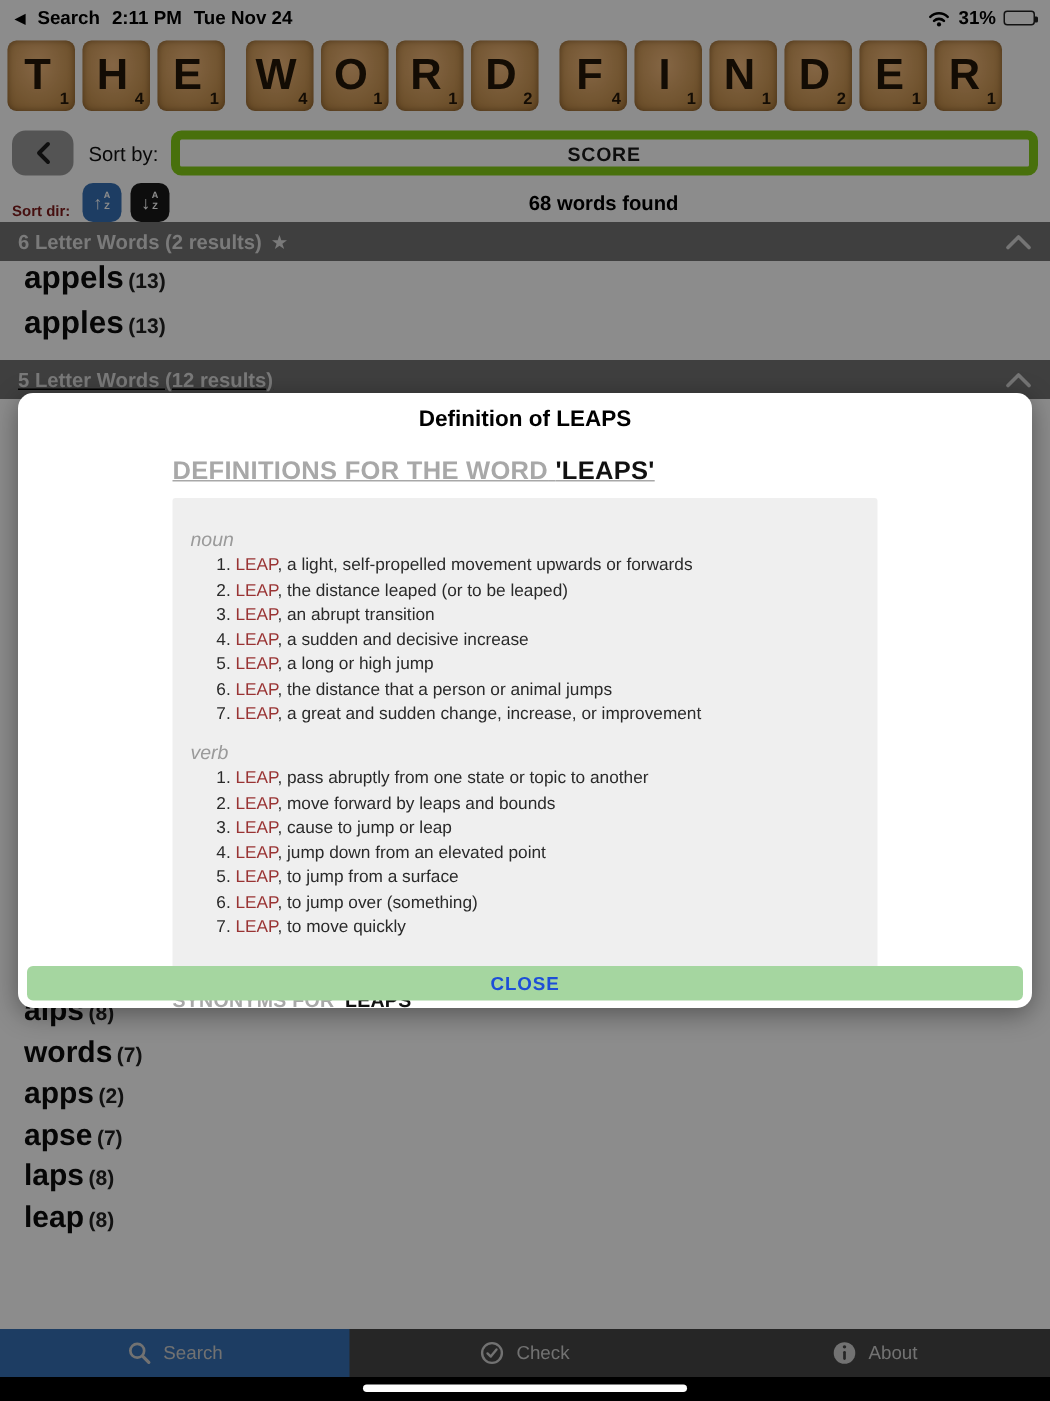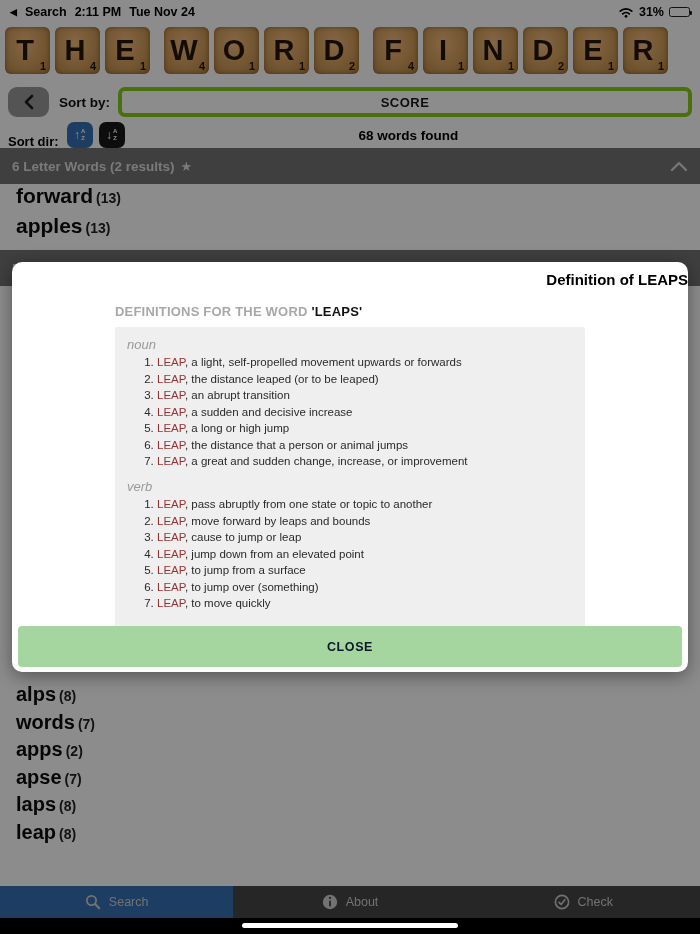--- a/index.html
+++ b/index.html
@@ -21,35 +21,35 @@
   .tile-word:last-child{margin-right:0;}
   .tile{position:relative;width:45px;height:47px;border-radius:6px;
         background:radial-gradient(ellipse at 45% 35%, #f2ba7e 0%, #cf9a58 60%, #b5813f 100%);
         display:flex;align-items:center;justify-content:center;box-shadow:inset 0 0 4px rgba(70,40,10,.5);}
   .tile .tl{font-size:29px;font-weight:bold;color:#241708;margin-left:-5px;}
   .tile .tp{position:absolute;bottom:2px;right:4px;font-size:11px;font-weight:bold;color:#241708;}
 
   
   .controls-row{display:flex;align-items:center;padding:0 8px;margin-top:13px;height:30px;}
   .back-btn{width:41px;height:30px;border-radius:9px;background:#9a9a9a;border:none;display:flex;align-items:center;justify-content:center;cursor:pointer;}
-  .sortby-label{margin-left:10px;font-size:13.5px;font-weight:bold;color:#111;}
+  .sortby-label{margin-left:10px;font-size:13.5px;font-weight:normal;color:#111;}
   .length-btn{margin-left:12px;width:292px;height:30px;border:none;border-radius:7px;background:#3570b4;color:#cfe0f5;font-size:13px;font-weight:bold;letter-spacing:.5px;cursor:pointer;}
-  .score-btn{margin-left:8px;flex:1;height:30px;border:4px solid #84cc16;border-radius:7px;background:#fff;color:#1b1b1b;font-size:13px;font-weight:bold;letter-spacing:.5px;cursor:pointer;}
+  .score-btn{margin-left:8px;flex:1;height:30px;border:6px solid #84cc16;border-radius:7px;background:#fff;color:#1b1b1b;font-size:13px;font-weight:bold;letter-spacing:.5px;cursor:pointer;}
 
   .sortdir-row{display:flex;align-items:center;padding:0 8px;margin-top:5px;height:26px;}
-  .sortdir-label{font-size:13px;font-weight:bold;color:#000000;margin-top:12px;}
+  .sortdir-label{font-size:10px;font-weight:bold;color:#7f1d1d;margin-top:12px;}
   .dir-btn{width:26px;height:26px;border:none;border-radius:7px;color:#fff;display:flex;align-items:center;justify-content:center;gap:1px;cursor:pointer;padding:0;}
   .dir-btn.asc{margin-left:8px;background:#3570b4;}
   .dir-btn.desc{margin-left:6px;background:#181818;}
   .dir-arrow{font-size:12px;font-weight:bold;line-height:1;}
   .dir-az{display:flex;flex-direction:column;font-size:6px;font-weight:bold;line-height:1.1;}
   .words-found{flex:1;text-align:center;font-size:13.5px;font-weight:bold;color:#000;}
 
   
-  .section-header{height:36px;background:#737373;display:flex;align-items:center;padding:0 12px;cursor:pointer;}
+  .section-header{height:26px;background:#737373;display:flex;align-items:center;padding:0 12px;cursor:pointer;}
   .section-header .title{font-size:13.5px;font-weight:bold;color:#dedede;}
   .section-header .star{margin-left:6px;font-size:13px;color:#dedede;}
   .section-header .chev{margin-left:auto;display:flex;}
   .sec5{margin-top:6px;text-decoration:underline;}
   .word-row{display:flex;align-items:baseline;padding-left:16px;height:30px;cursor:pointer;}
   .word-row .w{font-size:21px;font-weight:bold;color:#0c0c0c;}
   .word-row .ws{font-size:14px;font-weight:bold;color:#222;margin-left:3px;}
   .words-5 .word-row{height:27.5px;}
   .words-5 .word-row .w{font-size:20px;}
   .covered-spacer{height:397px;}
@@ -57,32 +57,32 @@
   
   .bottom-nav{position:absolute;left:0;top:886px;width:700px;height:32px;background:#454545;display:flex;}
   .nav-tab{flex:1;display:flex;align-items:center;justify-content:center;gap:8px;color:#cfcfcf;font-size:12.5px;cursor:pointer;}
   .nav-tab.active{background:#3570b4;}
   .bottom-black{position:absolute;left:0;top:918px;width:700px;height:16px;background:#000;}
   .home-indicator{position:absolute;left:242px;top:923px;width:216px;height:5px;border-radius:2.5px;background:#fff;z-index:9;}
 
   
   .overlay{position:absolute;inset:0;background:rgba(0,0,0,0.45);z-index:5;}
   .modal{position:absolute;left:12px;top:262px;width:676px;height:410px;background:#fff;border-radius:10px;z-index:6;overflow:hidden;box-shadow:0 4px 18px rgba(0,0,0,.4);}
-  .modal-title{margin-top:9px;text-align:right;font-size:15px;font-weight:bold;color:#000;}
+  .modal-title{margin-top:9px;text-align:center;font-size:15px;font-weight:bold;color:#000;}
   .modal-col{width:470px;margin:16px auto 0 auto;}
-  .def-heading{font-size:13px;font-weight:bold;color:#a8a8a8;letter-spacing:.2px;}
+  .def-heading{font-size:17px;font-weight:bold;color:#a8a8a8;letter-spacing:.2px;text-decoration:underline;}
   .def-heading .hw{color:#111;}
-  .def-box{margin-top:8px;background:#efefef;border-radius:2px;padding:10px 12px 10px 12px;}
+  .def-box{margin-top:8px;background:#efefef;border-radius:2px;padding:20px 12px 10px 12px;}
   .def-box .pos{font-style:italic;font-size:13px;color:#9a9a9a;}
   .def-box ol{margin:4px 0 10px 0;padding-left:30px;}
   .def-box li{font-size:11.5px;color:#2a2a2a;line-height:1.18;margin-bottom:3px;}
   .def-box .leap{color:#993333;}
   .syn-heading{margin-top:13px;font-size:13px;font-weight:bold;color:#a8a8a8;letter-spacing:.2px;}
   .syn-heading .hw{color:#111;}
-  .close-btn{position:absolute;left:6px;right:6px;bottom:5px;height:41px;border:none;border-radius:4px;background:#a5d6a0;color:#0f172a;font-size:12.5px;font-weight:bold;letter-spacing:.6px;cursor:pointer;}
+  .close-btn{position:absolute;left:6px;right:6px;bottom:5px;height:23px;border:none;border-radius:4px;background:#a5d6a0;color:#1d4ed8;font-size:12.5px;font-weight:bold;letter-spacing:.6px;cursor:pointer;}
 </style>
 </head>
 <body>
 
 <div class="screen">
 
   <div class="status-bar">
     <div class="sb-left">
       <span class="sb-back-tri">◀</span>
       <span>Search</span>
@@ -196,21 +196,21 @@
     <span class="title">6 Letter Words (2 results)</span>
     <span class="star">★</span>
     <span class="chev">
       <svg width="18" height="11" viewBox="0 0 18 11">
           <polyline points="2,9 9,2 16,9" fill="none" stroke="#d6d6d6" stroke-width="2.4" stroke-linecap="round" stroke-linejoin="round"></polyline>
         </svg>
     </span>
   </div>
   <div class="words-6">
       <div class="word-row">
-        <span class="w">forward</span>
+        <span class="w">appels</span>
         <span class="ws">(13)</span>
       </div>
       <div class="word-row">
         <span class="w">apples</span>
         <span class="ws">(13)</span>
       </div>
     </div>
 
   <div class="section-header sec5">
     <span class="title">5 Letter Words (12 results)</span>
@@ -251,32 +251,32 @@
   <div class="bottom-nav">
     <div class="nav-tab active">
       <svg width="16" height="16" viewBox="0 0 16 16">
           <circle cx="6.5" cy="6.5" r="4.6" fill="none" stroke="#cfcfcf" stroke-width="1.8"></circle>
           <line x1="10.2" y1="10.2" x2="14.2" y2="14.2" stroke="#cfcfcf" stroke-width="2.2" stroke-linecap="round"></line>
         </svg>
       <span>Search</span>
     </div>
     <div class="nav-tab">
       <svg width="16" height="16" viewBox="0 0 16 16">
+          <circle cx="8" cy="8" r="6.6" fill="none" stroke="#cfcfcf" stroke-width="1.6"></circle>
+          <polyline points="5,8.3 7.2,10.4 11,5.6" fill="none" stroke="#cfcfcf" stroke-width="1.6" stroke-linecap="round" stroke-linejoin="round"></polyline>
+        </svg>
+      <span>Check</span>
+    </div>
+    <div class="nav-tab">
+      <svg width="16" height="16" viewBox="0 0 16 16">
           <circle cx="8" cy="8" r="7.2" fill="#cfcfcf"></circle>
           <rect x="7.1" y="6.6" width="1.8" height="6" rx="0.9" fill="#454545"></rect>
           <circle cx="8" cy="3.9" r="1.15" fill="#454545"></circle>
         </svg>
       <span>About</span>
-    </div>
-    <div class="nav-tab">
-      <svg width="16" height="16" viewBox="0 0 16 16">
-          <circle cx="8" cy="8" r="6.6" fill="none" stroke="#cfcfcf" stroke-width="1.6"></circle>
-          <polyline points="5,8.3 7.2,10.4 11,5.6" fill="none" stroke="#cfcfcf" stroke-width="1.6" stroke-linecap="round" stroke-linejoin="round"></polyline>
-        </svg>
-      <span>Check</span>
     </div>
   </div>
   <div class="bottom-black"></div>
 
   <div class="overlay"></div>
 
   <div class="modal">
     <div class="modal-title">Definition of LEAPS</div>
     <div class="modal-col">
       <div class="def-heading">

